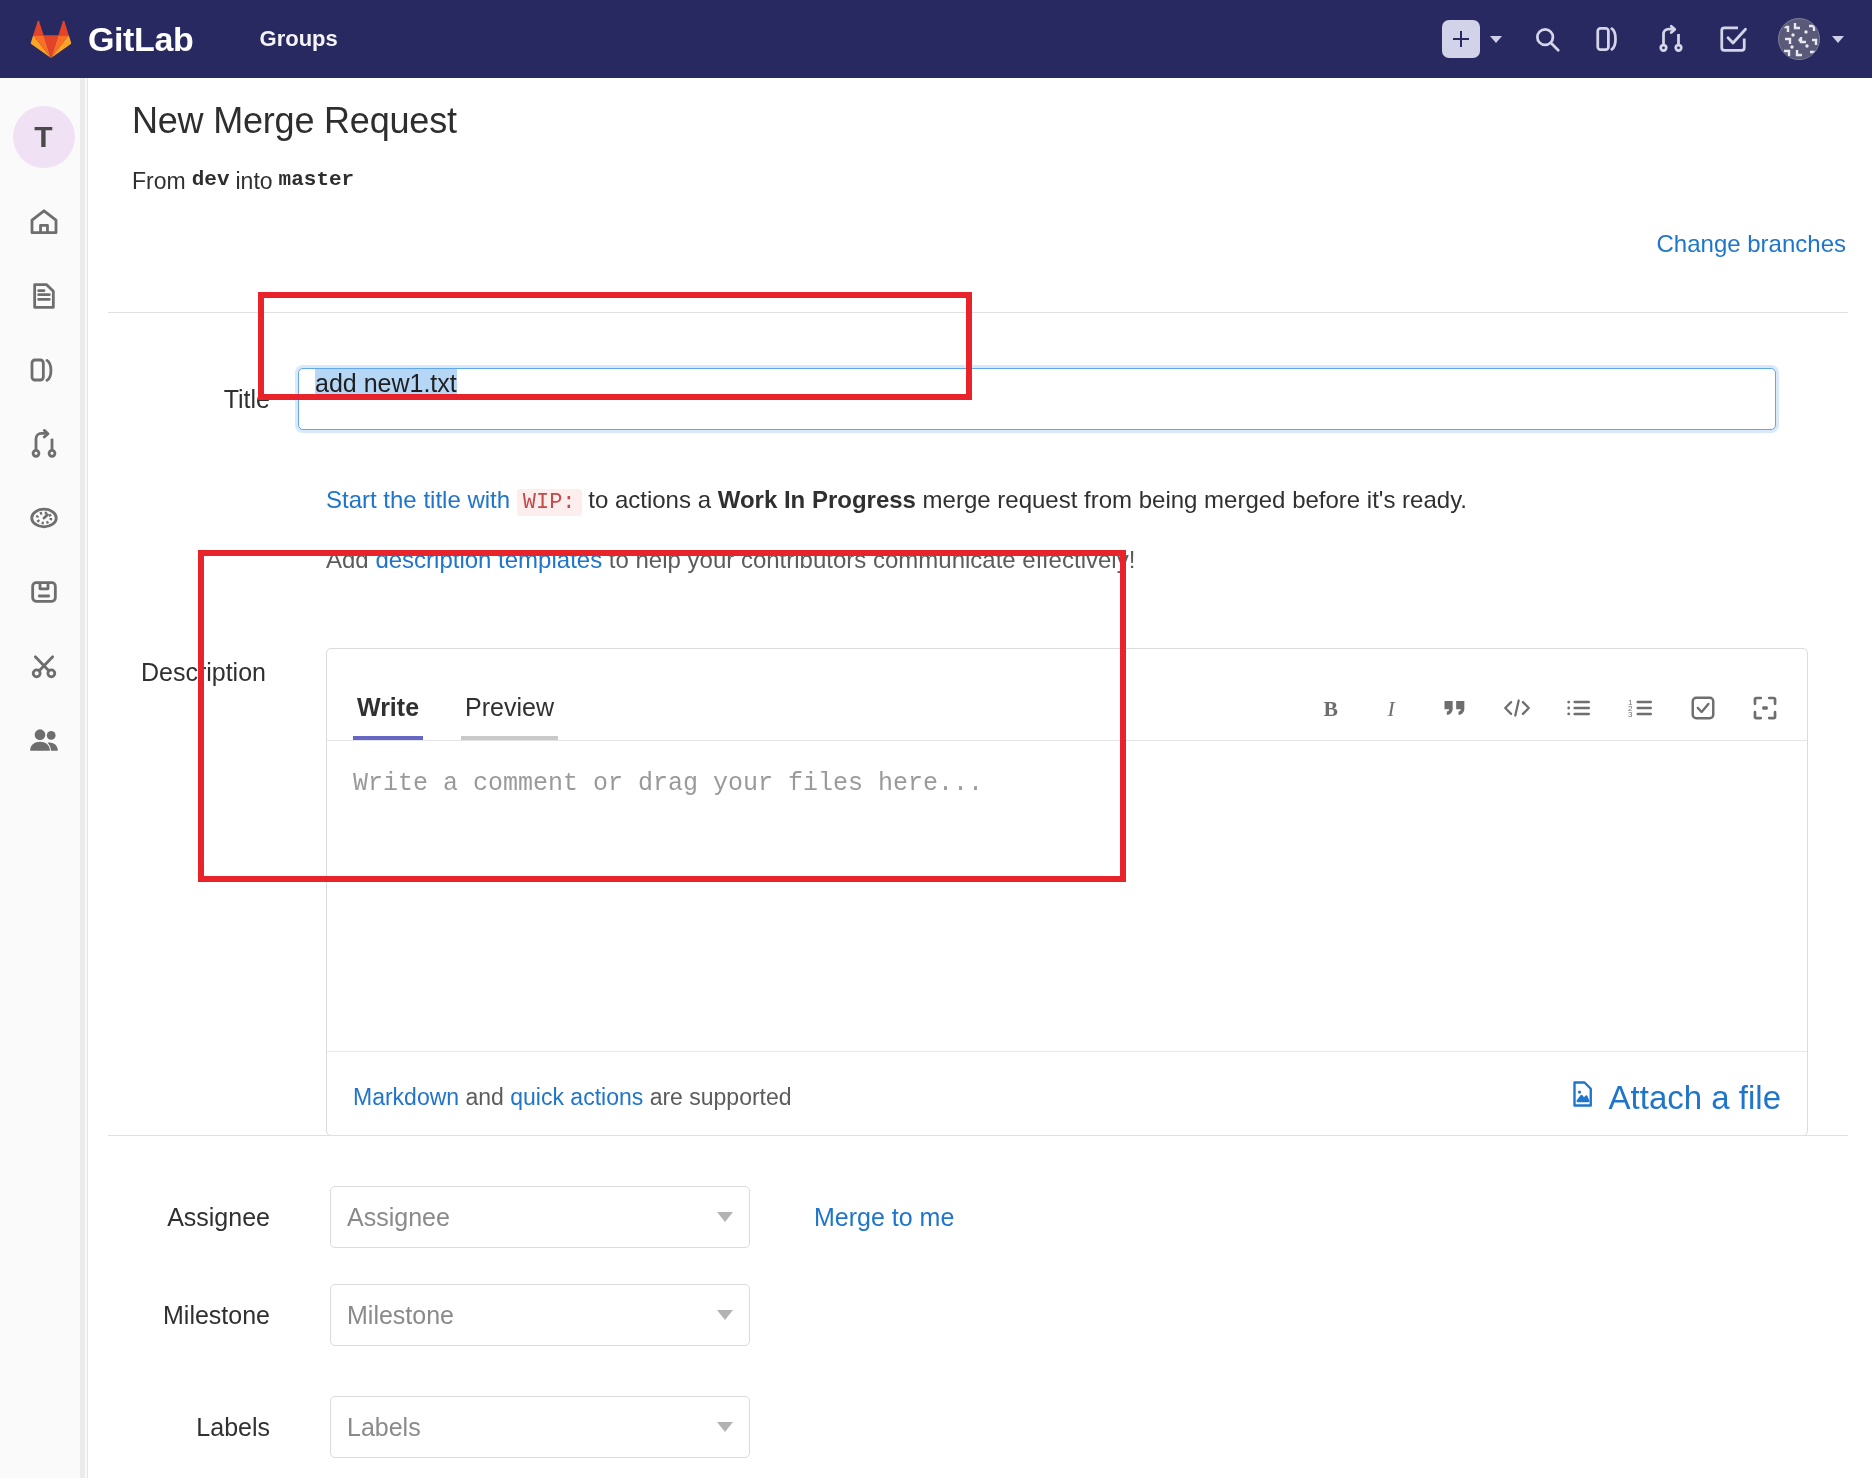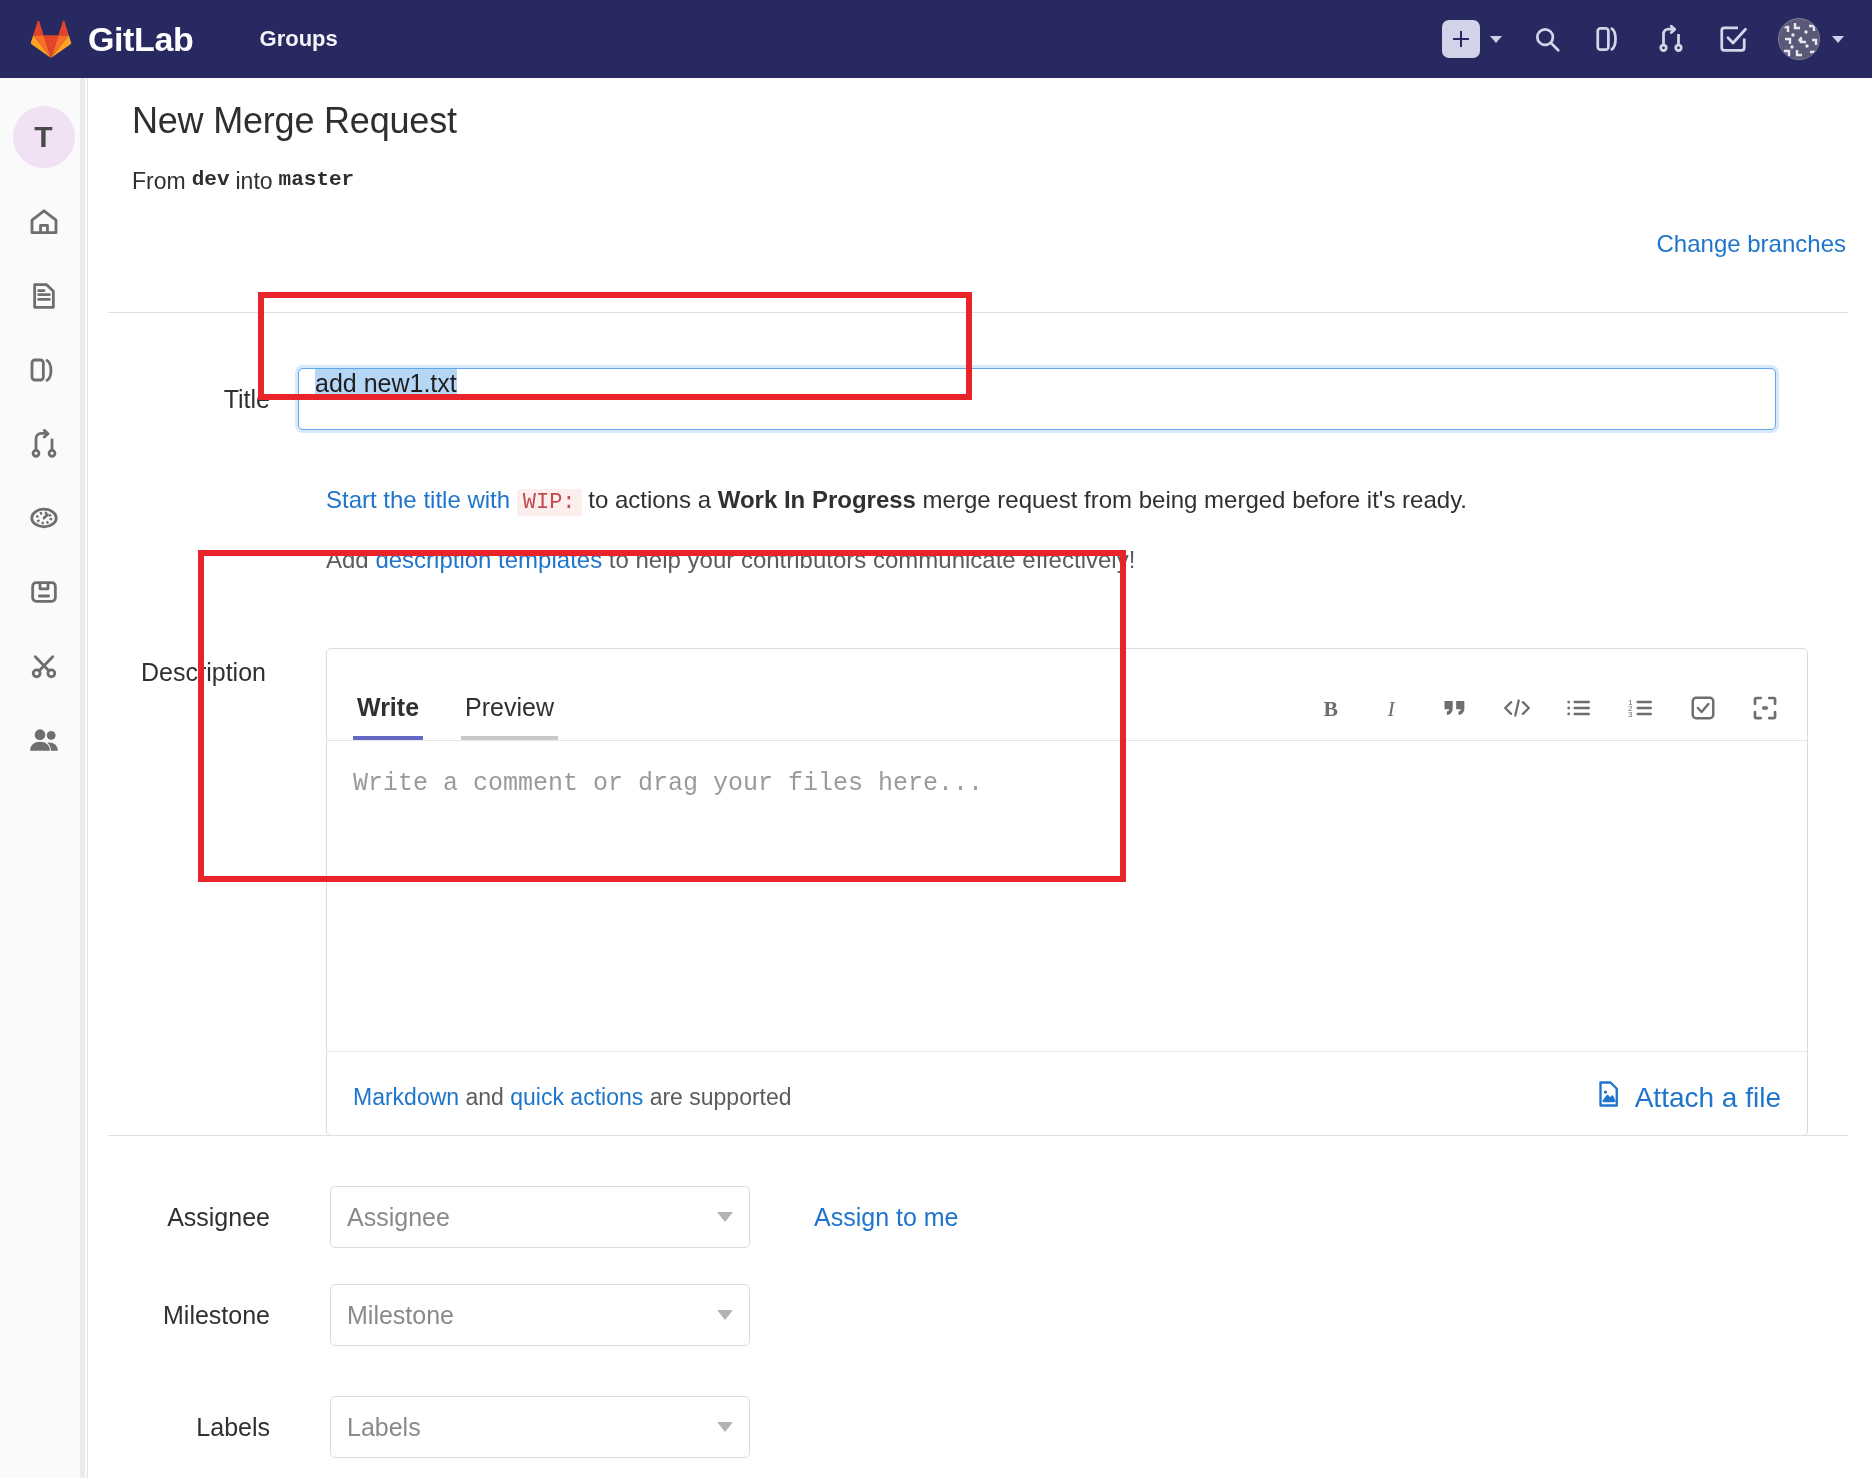--- a/index.html
+++ b/index.html
@@ -189,21 +189,21 @@
   }
   .md-footer {
     border-top: 1px solid #e9e9e9;
     height: 92px; padding: 0 26px;
     display: flex; align-items: center; justify-content: space-between;
   }
   .md-footer-left { font-size: 23px; color: #5c5c5c; }
   .md-footer-left a { color: #1f75cb; text-decoration: none; }
   .attach {
     display: flex; align-items: center; gap: 12px;
-    color: #1f75cb; font-size: 28px; cursor: pointer;
+    color: #1f75cb; font-size: 33px; cursor: pointer;
   }
 
   
   .sel-row { position: absolute; left: 20px; display: flex; align-items: center; gap: 32px; }
   .sel-box {
     width: 420px; height: 62px;
     border: 1px solid #dbdbdb; border-radius: 5px;
     background: #fff; display: flex; align-items: center;
     padding: 0 16px; justify-content: space-between;
     font-size: 25px; color: #8a8a8a; cursor: pointer;
@@ -529,21 +529,21 @@
   </div>
 
   <div class="divider" id="div2"></div>
 
   <div class="sel-row" style="top:1108px">
     <div class="field-label">Assignee</div>
     <div class="sel-box">
       <span>Assignee</span>
       <i class="chev"></i>
     </div>
-    <span class="assign-me">Assign to me</span>
+    <span class="assign-me">Merge to me</span>
   </div>
 
   <div class="sel-row" style="top:1206px">
     <div class="field-label">Milestone</div>
     <div class="sel-box">
       <span>Milestone</span>
       <i class="chev"></i>
     </div>
   </div>
 

